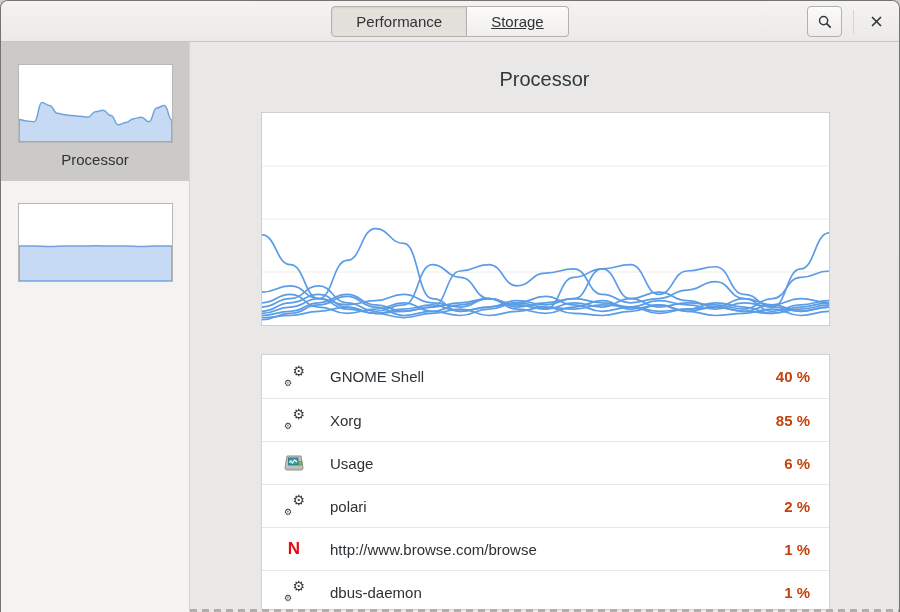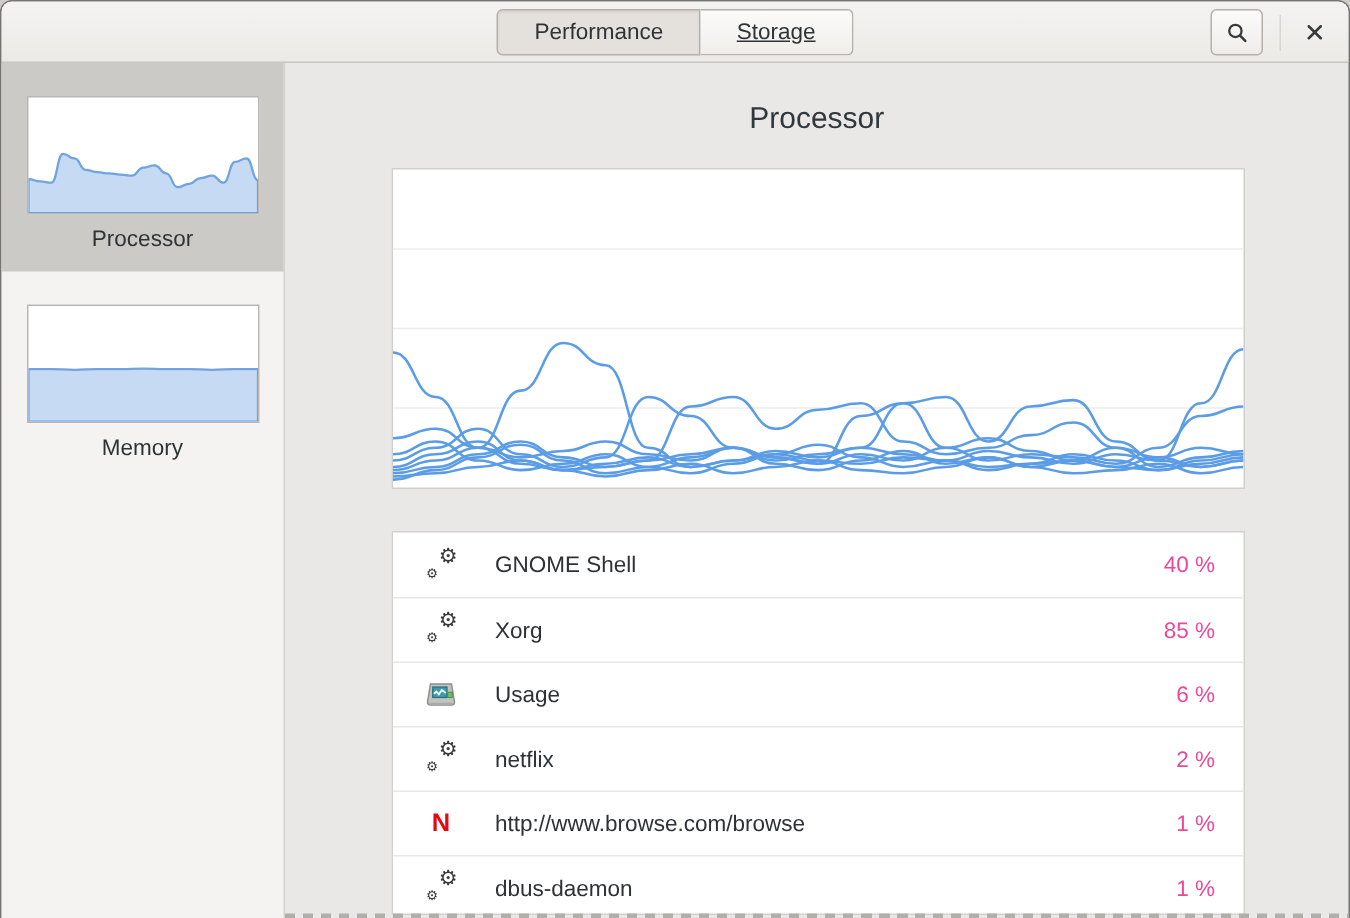--- a/index.html
+++ b/index.html
@@ -42,21 +42,21 @@
     background:#fff;border:1px solid #d2d2cf;overflow:hidden;}
   .prow{height:43px;box-sizing:border-box;display:flex;align-items:center;padding:0 19px 0 22px;}
   .prow + .prow{border-top:1px solid #e7e7e5;}
   .picon{width:20px;height:20px;flex:none;position:relative;display:flex;align-items:center;justify-content:center;}
   .gear-big{position:absolute;right:-1px;top:-3px;font-size:14px;line-height:14px;color:#3a3a3a;
     font-family:"DejaVu Sans",sans-serif;}
   .gear-small{position:absolute;left:0px;bottom:-1px;font-size:9px;line-height:9px;color:#3a3a3a;
     font-family:"DejaVu Sans",sans-serif;}
   .netflix-n{font-size:17px;font-weight:700;color:#e50914;font-family:"Liberation Sans",sans-serif;}
   .pname{margin-left:26px;font-size:15px;color:#2d3236;white-space:nowrap;}
-  .ppct{margin-left:auto;font-size:15px;color:#ec4899;}
+  .ppct{margin-left:auto;font-size:15px;color:#c2410c;font-weight:bold;}
   .bottom-dash{position:absolute;left:189px;right:0;bottom:0;height:3px;
     background:repeating-linear-gradient(90deg,#b1afac 0 7px,transparent 7px 12px);}
 </style>
 </head>
 <body>
 
 <div class="window">
 
   <div class="headerbar">
     <div class="switcher">
@@ -90,21 +90,20 @@
             </svg>
         </div>
         <div class="side-label">Processor</div>
       </div>
       <div class="side-item">
         <div class="thumb">
           <svg id="memory-thumbnail-chart" width="153" height="77" viewBox="0 0 153 77">
               <path d="M 0,42.12 C 7.65,42.12 7.65,42.12 15.3,42.12 C 22.950000000000003,42.12 22.950000000000003,42.505 30.6,42.505 C 38.25,42.505 38.25,42.12 45.9,42.12 C 53.55,42.12 53.55,42.12 61.2,42.12 C 68.85,42.12 68.85,41.735 76.5,41.735 C 84.15,41.735 84.15,42.12 91.8,42.12 C 99.44999999999999,42.12 99.44999999999999,42.12 107.1,42.12 C 114.75,42.12 114.75,42.505 122.4,42.505 C 130.05,42.505 130.05,42.12 137.70000000000002,42.12 C 145.35000000000002,42.12 145.35000000000002,42.12 153,42.12 L 153,77 L 0,77 Z" fill="#c7daf3" stroke="#70a3df" stroke-width="1.5"></path>
             </svg>
         </div>
-        <div class="side-label">Memory</div>
       </div>
     </div>
 
     <div class="main">
       <h1 class="page-title">Processor</h1>
       <div class="chart-panel">
         <svg id="cpu-usage-chart" width="567" height="212" viewBox="0 0 567 212">
             <line x1="0" x2="567" y1="159" y2="159" stroke="#ececea" stroke-width="1"></line>
             <line x1="0" x2="567" y1="106" y2="106" stroke="#ececea" stroke-width="1"></line>
             <line x1="0" x2="567" y1="53" y2="53" stroke="#ececea" stroke-width="1"></line>
@@ -147,21 +146,21 @@
               </svg>
             </span>
     <span class="pname">Usage</span>
     <span class="ppct">6 %</span>
   </div>
           <div class="prow">
     <span class="picon">
               <span class="gear-big">⚙</span>
               <span class="gear-small">⚙</span>
             </span>
-    <span class="pname">netflix</span>
+    <span class="pname">polari</span>
     <span class="ppct">2 %</span>
   </div>
           <div class="prow">
     <span class="picon">
               <span class="netflix-n">N</span>
             </span>
     <span class="pname">http://www.browse.com/browse</span>
     <span class="ppct">1 %</span>
   </div>
           <div class="prow">

